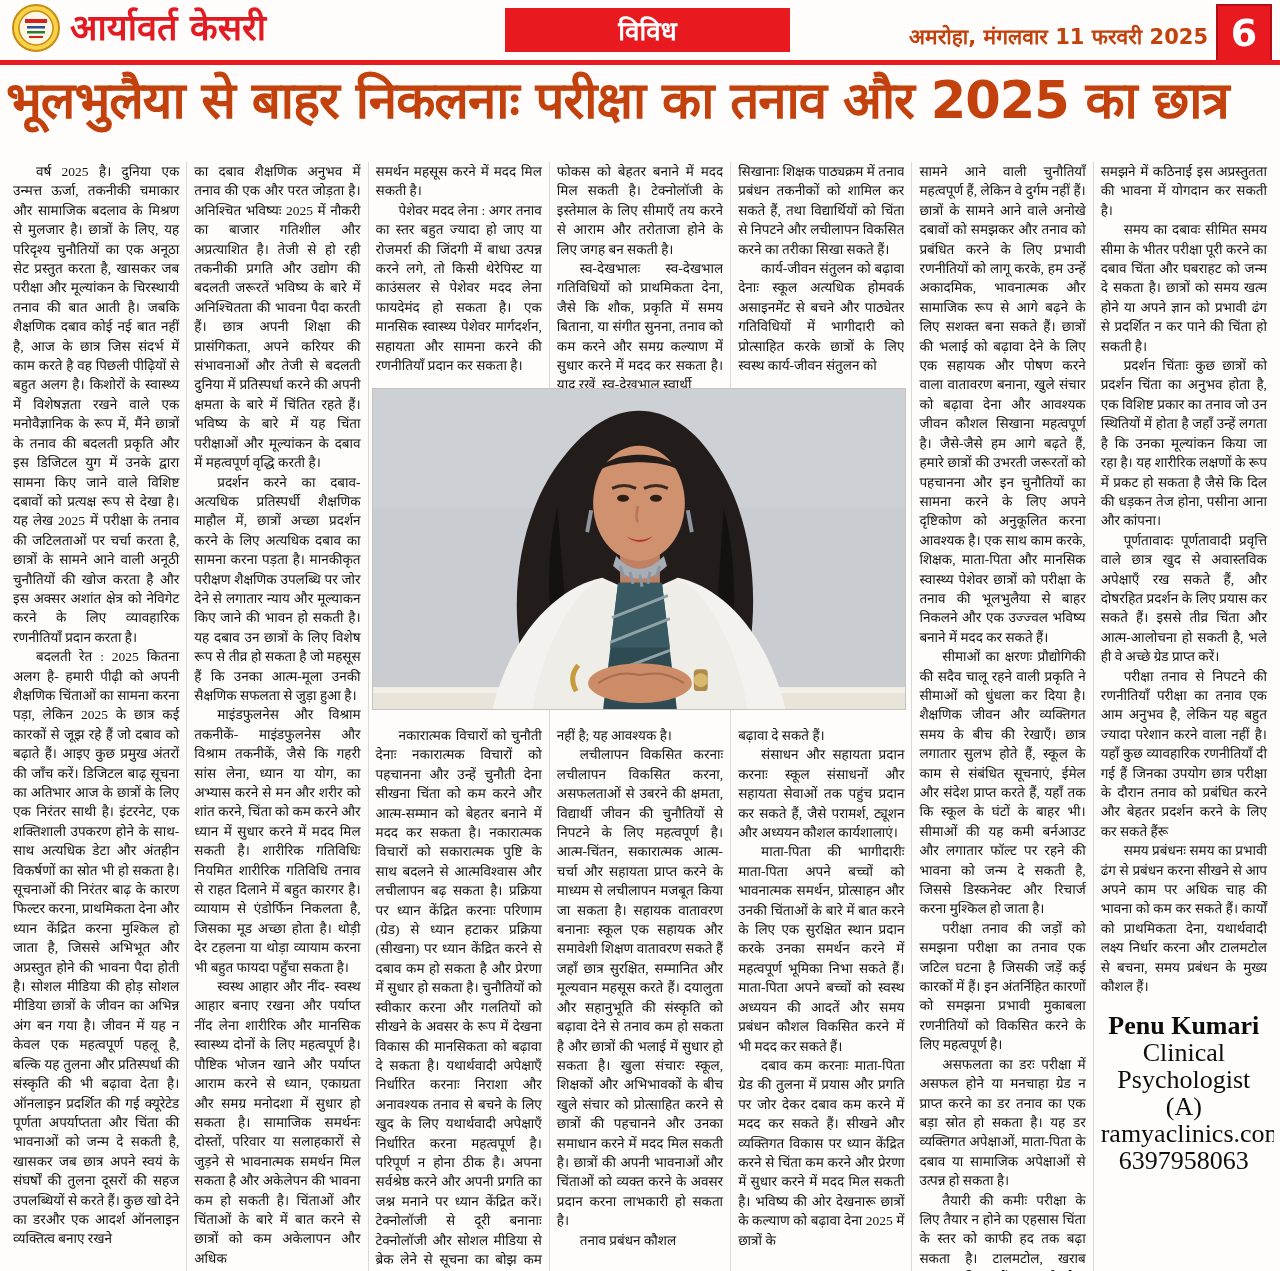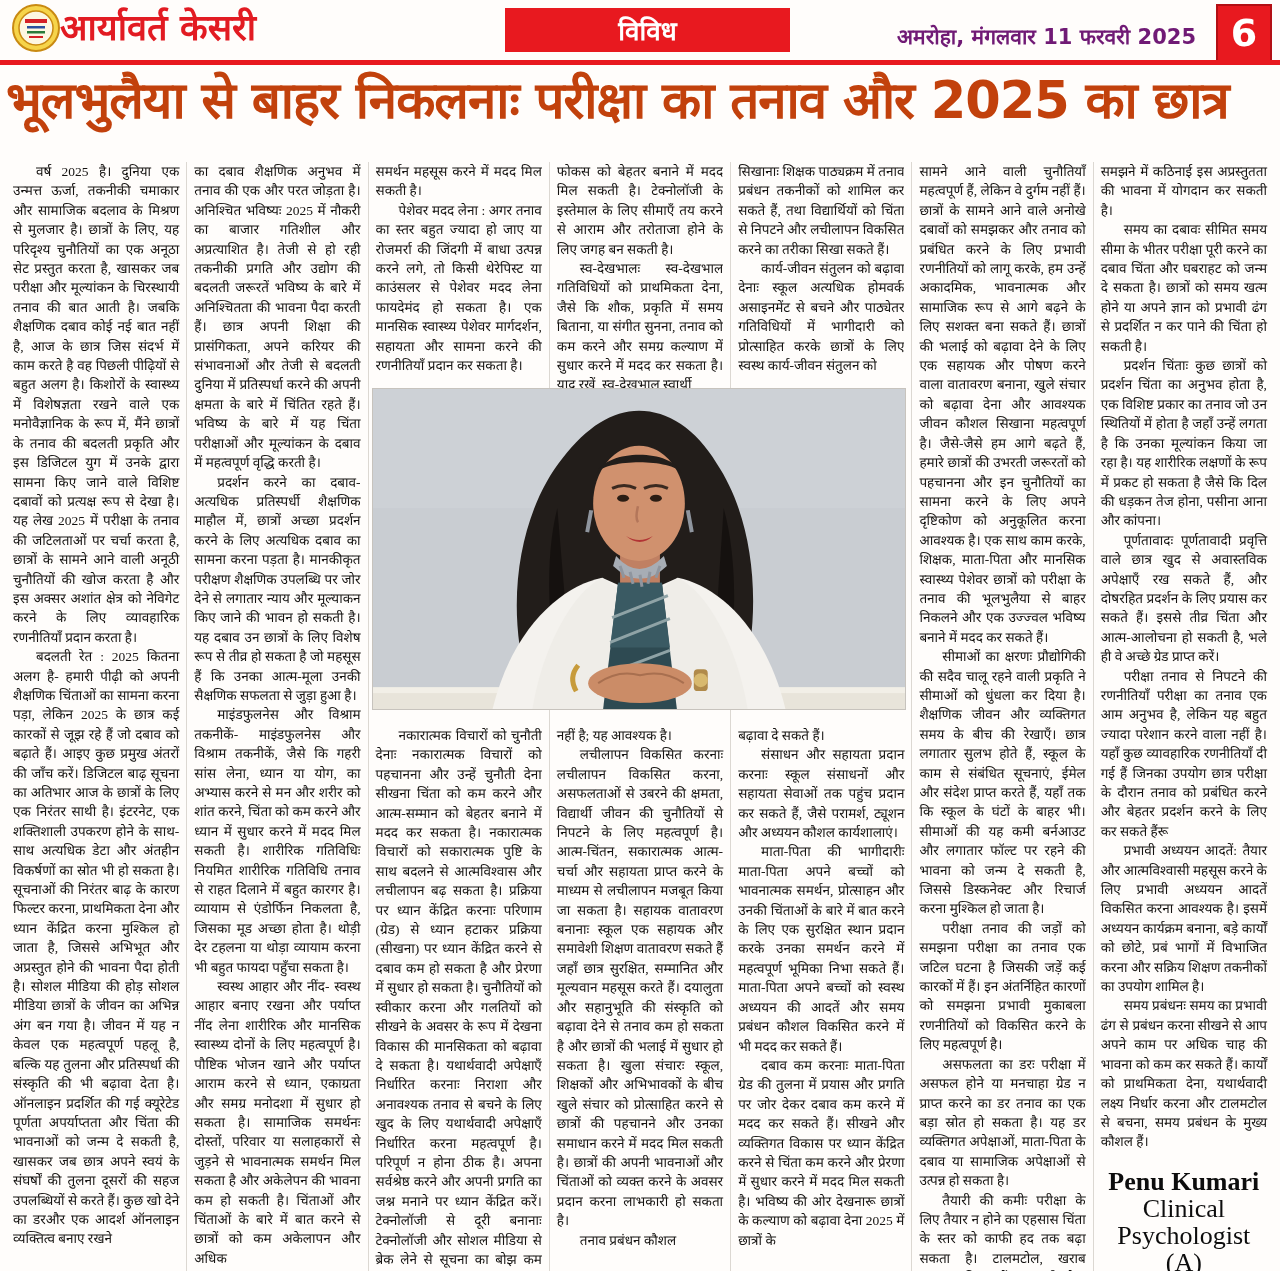--- a/index.html
+++ b/index.html
@@ -3,35 +3,35 @@
 <meta charset="utf-8">
 <style>
   html,body{margin:0;padding:0;background:#e9e9e9;}
   .page{
     position:relative;width:1280px;height:1271px;margin:0 auto;
     background:#fffdfb;overflow:hidden;
     font-family:"Liberation Serif","DejaVu Serif",serif;color:#151311;
   }
   
   .masthead{position:absolute;top:0;left:0;right:0;height:60px;}
-  .brand{position:absolute;left:12px;top:4px;display:flex;align-items:center;text-align:right;}
+  .brand{position:absolute;left:12px;top:4px;display:flex;align-items:center;gap:10px;text-align:right;}
   .logo{width:48px;height:48px;flex:0 0 48px;}
   .paper-name{
     font-family:"DejaVu Sans","Liberation Sans",sans-serif;
     font-size:36px;font-weight:800;color:#e21b22;line-height:48px;white-space:nowrap;
   }
   .section-box{
     position:absolute;left:505px;top:8px;width:285px;height:44px;
     background:#e8191f;color:#ffffff;display:flex;align-items:center;justify-content:center;
     font-family:"DejaVu Sans","Liberation Sans",sans-serif;font-size:26px;font-weight:700;
   }
   .dateline{
-    position:absolute;right:84px;top:22px;
+    position:absolute;right:72px;top:22px;
     font-family:"DejaVu Sans","Liberation Sans",sans-serif;
-    font-size:21px;font-weight:700;color:#701a75;white-space:nowrap;
+    font-size:21px;font-weight:700;color:#c2410c;white-space:nowrap;
   }
   .page-number{
     position:absolute;right:8px;top:4px;width:52px;height:54px;
     background:#e8191f;border:2px solid #b30f14;color:#fff;
     display:flex;align-items:center;justify-content:center;
     font-family:"DejaVu Sans","Liberation Sans",sans-serif;font-size:38px;font-weight:800;
   }
   .red-rule{position:absolute;top:60px;left:0;right:0;height:5px;background:#e8191f;}
   
   .headline{
@@ -151,21 +151,20 @@
       <p>असफलता का डरः परीक्षा में असफल होने या मनचाहा ग्रेड न प्राप्त करने का डर तनाव का एक बड़ा स्रोत हो सकता है। यह डर व्यक्तिगत अपेक्षाओं, माता-पिता के दबाव या सामाजिक अपेक्षाओं से उत्पन्न हो सकता है।</p>
       <p>तैयारी की कमीः परीक्षा के लिए तैयार न होने का एहसास चिंता के स्तर को काफी हद तक बढ़ा सकता है। टालमटोल, खराब अध्ययन की आदतें या सामग्री को</p>
     </section>
 
     <section class="col">
       <p class="cont">समझने में कठिनाई इस अप्रस्तुतता की भावना में योगदान कर सकती है।</p>
       <p>समय का दबावः सीमित समय सीमा के भीतर परीक्षा पूरी करने का दबाव चिंता और घबराहट को जन्म दे सकता है। छात्रों को समय खत्म होने या अपने ज्ञान को प्रभावी ढंग से प्रदर्शित न कर पाने की चिंता हो सकती है।</p>
       <p>प्रदर्शन चिंताः कुछ छात्रों को प्रदर्शन चिंता का अनुभव होता है, एक विशिष्ट प्रकार का तनाव जो उन स्थितियों में होता है जहाँ उन्हें लगता है कि उनका मूल्यांकन किया जा रहा है। यह शारीरिक लक्षणों के रूप में प्रकट हो सकता है जैसे कि दिल की धड़कन तेज होना, पसीना आना और कांपना।</p>
       <p>पूर्णतावादः पूर्णतावादी प्रवृत्ति वाले छात्र खुद से अवास्तविक अपेक्षाएँ रख सकते हैं, और दोषरहित प्रदर्शन के लिए प्रयास कर सकते हैं। इससे तीव्र चिंता और आत्म-आलोचना हो सकती है, भले ही वे अच्छे ग्रेड प्राप्त करें।</p>
       <p>परीक्षा तनाव से निपटने की रणनीतियाँ परीक्षा का तनाव एक आम अनुभव है, लेकिन यह बहुत ज्यादा परेशान करने वाला नहीं है। यहाँ कुछ व्यावहारिक रणनीतियाँ दी गई हैं जिनका उपयोग छात्र परीक्षा के दौरान तनाव को प्रबंधित करने और बेहतर प्रदर्शन करने के लिए कर सकते हैंरू</p>
-      <p>प्रभावी अध्ययन आदतें: तैयार और आत्मविश्वासी महसूस करने के लिए प्रभावी अध्ययन आदतें विकसित करना आवश्यक है। इसमें अध्ययन कार्यक्रम बनाना, बड़े कार्यों को छोटे, प्रबं भागों में विभाजित करना और सक्रिय शिक्षण तकनीकों का उपयोग शामिल है।</p>
       <p>समय प्रबंधनः समय का प्रभावी ढंग से प्रबंधन करना सीखने से आप अपने काम पर अधिक चाह की भावना को कम कर सकते हैं। कार्यों को प्राथमिकता देना, यथार्थवादी लक्ष्य निर्धार करना और टालमटोल से बचना, समय प्रबंधन के मुख्य कौशल हैं।</p>
       <div class="credit">
         <div class="credit-name">Penu Kumari</div>
         <div>Clinical Psychologist (A)</div>
         <div>ramyaclinics.com/</div>
         <div>6397958063</div>
       </div>
     </section>
 
   </main>

